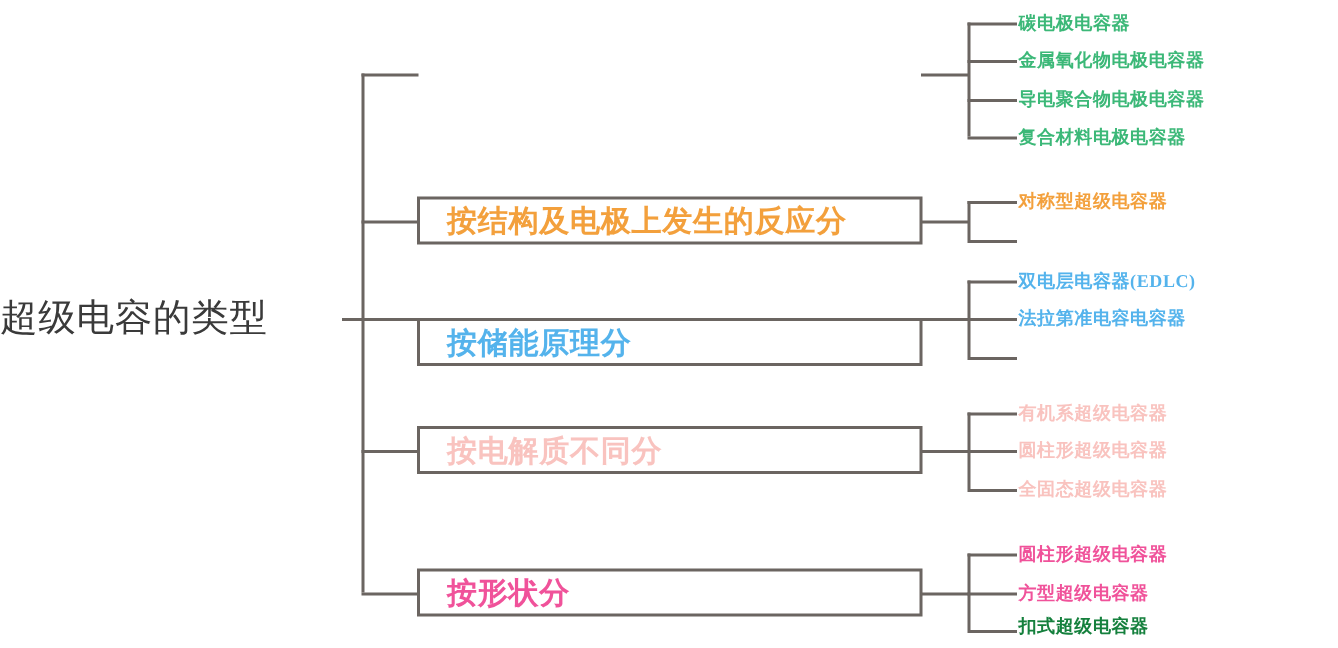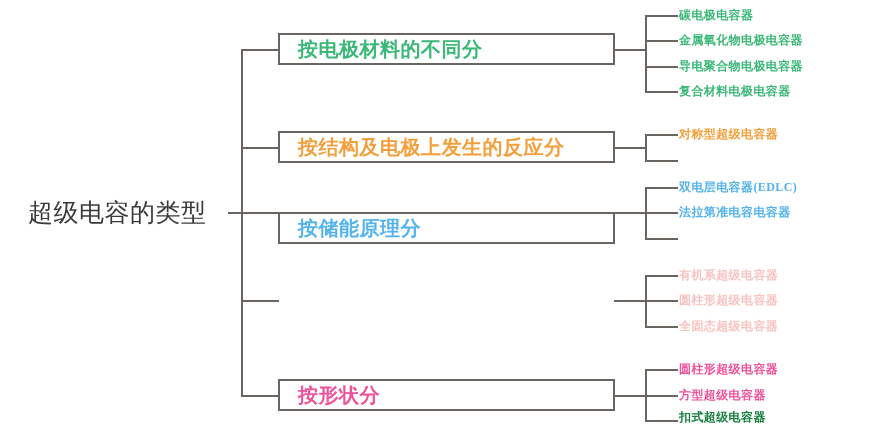--- a/index.html
+++ b/index.html
@@ -22,21 +22,20 @@
     position: absolute;
     left: 0px;
     top: 196px;
     width: 238px;
     height: 34px;
     line-height: 34px;
     font-size: 25px;
     color: #3a3a3a;
     white-space: nowrap;
     letter-spacing: 0.5px;
-    padding-left: 28px;
   }
   
   .h-line {
     position: absolute;
     height: 0;
     border-top: 2px solid #6b6561;
   }
   .v-line {
     position: absolute;
     width: 0;
@@ -78,23 +77,20 @@
 
 <div id="diagram">
 
   <div class="root-label">超级电容的类型</div>
 
   <div class="h-line" style="left:228px; top:212px; width:14px;"></div>
 
   <div class="v-line" style="left:241px; top:49px; height:346px;"></div>
 
   <div class="h-line" style="left:241px; top:49px; width:38px;"></div>
-  <div class="cat-box" style="top:33px;">
-    <span class="cat-label" style="color:#3cb878;">按电极材料的不同分</span>
-  </div>
   <div class="h-line" style="left:614px; top:49px; width:32px;"></div>
   <div class="v-line" style="left:645px; top:15px; height:76px;"></div>
 
   <div class="h-line" style="left:645px; top:15px; width:33px;"></div>
   <div class="leaf-text" style="top:4px; color:#3cb878;">碳电极电容器</div>
 
   <div class="h-line" style="left:645px; top:40px; width:33px;"></div>
   <div class="leaf-text" style="top:29px; color:#3cb878;">金属氧化物电极电容器</div>
 
   <div class="h-line" style="left:645px; top:66px; width:33px;"></div>
@@ -124,20 +120,23 @@
 
   <div class="h-line" style="left:645px; top:187px; width:33px;"></div>
   <div class="leaf-text" style="top:176px; color:#54b3ec;">双电层电容器(EDLC)</div>
 
   <div class="h-line" style="left:645px; top:212px; width:33px;"></div>
   <div class="leaf-text" style="top:201px; color:#54b3ec;">法拉第准电容电容器</div>
 
   <div class="h-line" style="left:645px; top:238px; width:33px;"></div>
 
   <div class="h-line" style="left:241px; top:300px; width:38px;"></div>
+  <div class="cat-box" style="top:284px;">
+    <span class="cat-label" style="color:#f9c3bf;">按电解质不同分</span>
+  </div>
   <div class="h-line" style="left:614px; top:300px; width:32px;"></div>
   <div class="v-line" style="left:645px; top:275px; height:51px;"></div>
 
   <div class="h-line" style="left:645px; top:275px; width:33px;"></div>
   <div class="leaf-text" style="top:264px; color:#f9c3bf;">有机系超级电容器</div>
 
   <div class="h-line" style="left:645px; top:300px; width:33px;"></div>
   <div class="leaf-text" style="top:289px; color:#f9c3bf;">圆柱形超级电容器</div>
 
   <div class="h-line" style="left:645px; top:326px; width:33px;"></div>

